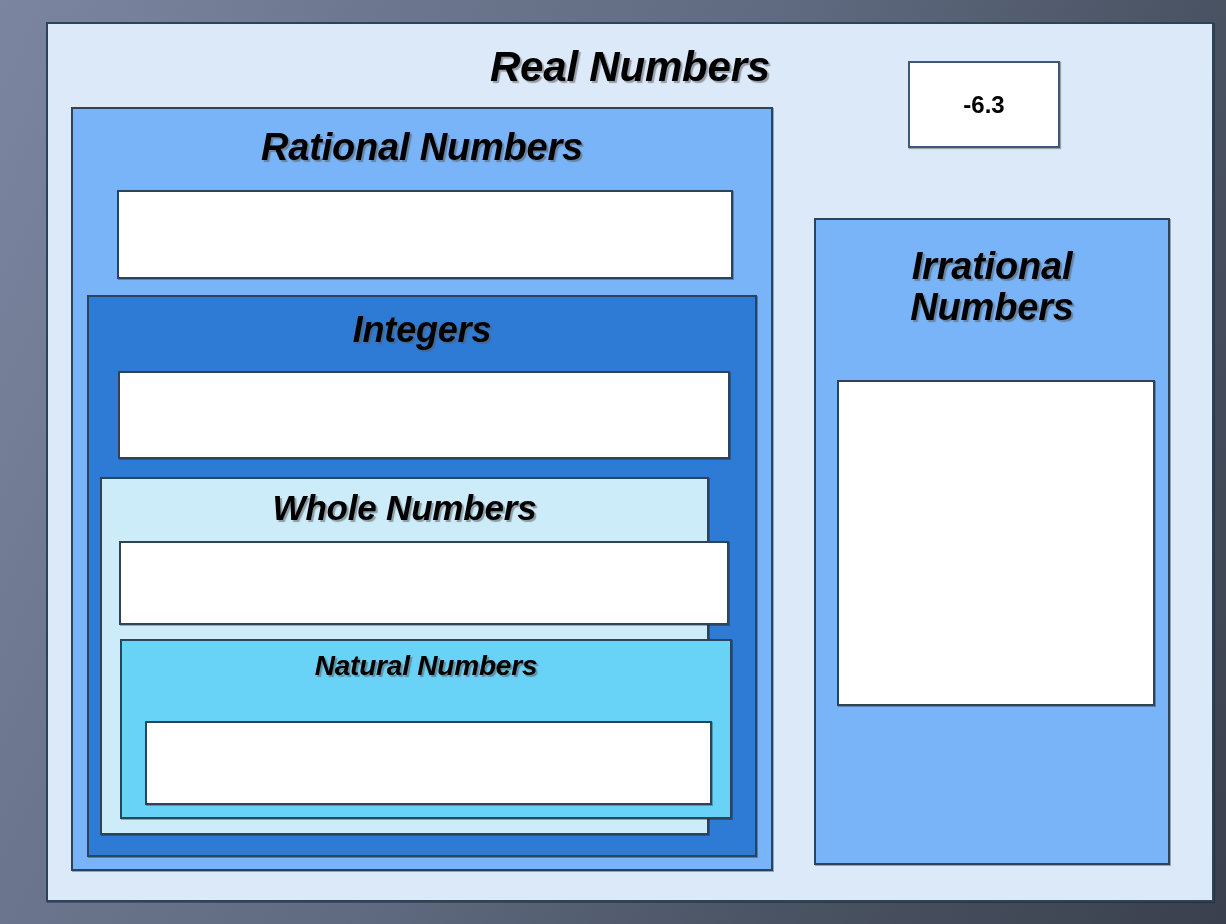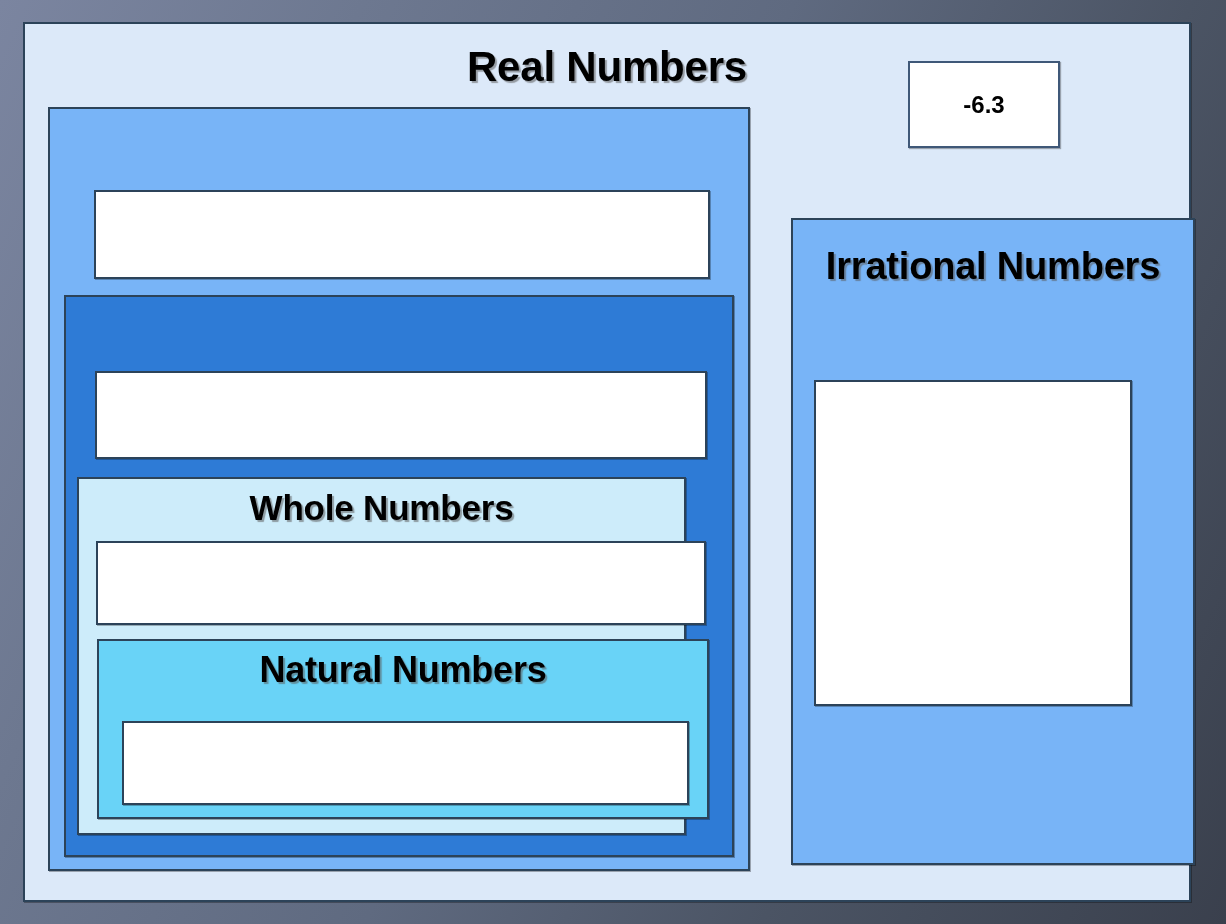--- a/index.html
+++ b/index.html
@@ -69,23 +69,24 @@
     display: flex;
     align-items: center;
     justify-content: center;
     font-weight: bold;
     font-size: 24px;
     color: #000000;
   }
 
   
   #real-numbers {
-    left: 23px;  top: 22px;
+    left: 46px;  top: 22px;
     width: 1168px; height: 880px;
     background: #dce9f9;
+    font-style: italic;
   }
   #real-numbers > .panel-title {
     top: 20px;
     font-size: 42px;
   }
 
   #rational-numbers {
     left: 23px;  top: 83px;
     width: 702px; height: 764px;
     background: #78b4f7;
@@ -130,31 +131,31 @@
     width: 610px; height: 84px;
   }
 
   #natural-numbers {
     left: 18px;  top: 160px;
     width: 612px; height: 180px;
     background: #69d3f7;
   }
   #natural-numbers > .panel-title {
     top: 10px;
-    font-size: 36px;
+    font-size: 28px;
   }
 
   #natural-dropzone {
     left: 23px;  top: 80px;
     width: 567px; height: 84px;
   }
 
   #irrational-numbers {
     left: 766px;  top: 194px;
-    width: 404px; height: 647px;
+    width: 356px; height: 647px;
     background: #78b4f7;
   }
   #irrational-numbers > .panel-title {
     top: 26px;
     font-size: 38px;
     padding: 0 14px;
   }
 
   #irrational-dropzone {
     left: 21px;  top: 160px;
@@ -170,25 +171,27 @@
 <body>
 
 <div id="stage">
 
   <div class="panel" id="real-numbers">
 
     <div class="panel-title">Real Numbers</div>
 
     <div class="panel" id="rational-numbers">
 
+      <div class="panel-title">Rational Numbers</div>
 
       <div class="dropzone" id="rational-dropzone"></div>
 
       <div class="panel" id="integers">
 
+        <div class="panel-title">Integers</div>
 
         <div class="dropzone" id="integers-dropzone"></div>
 
         <div class="panel" id="whole-numbers">
 
           <div class="panel-title">Whole Numbers</div>
 
           <div class="dropzone" id="whole-dropzone"></div>
 
           <div class="panel" id="natural-numbers">

